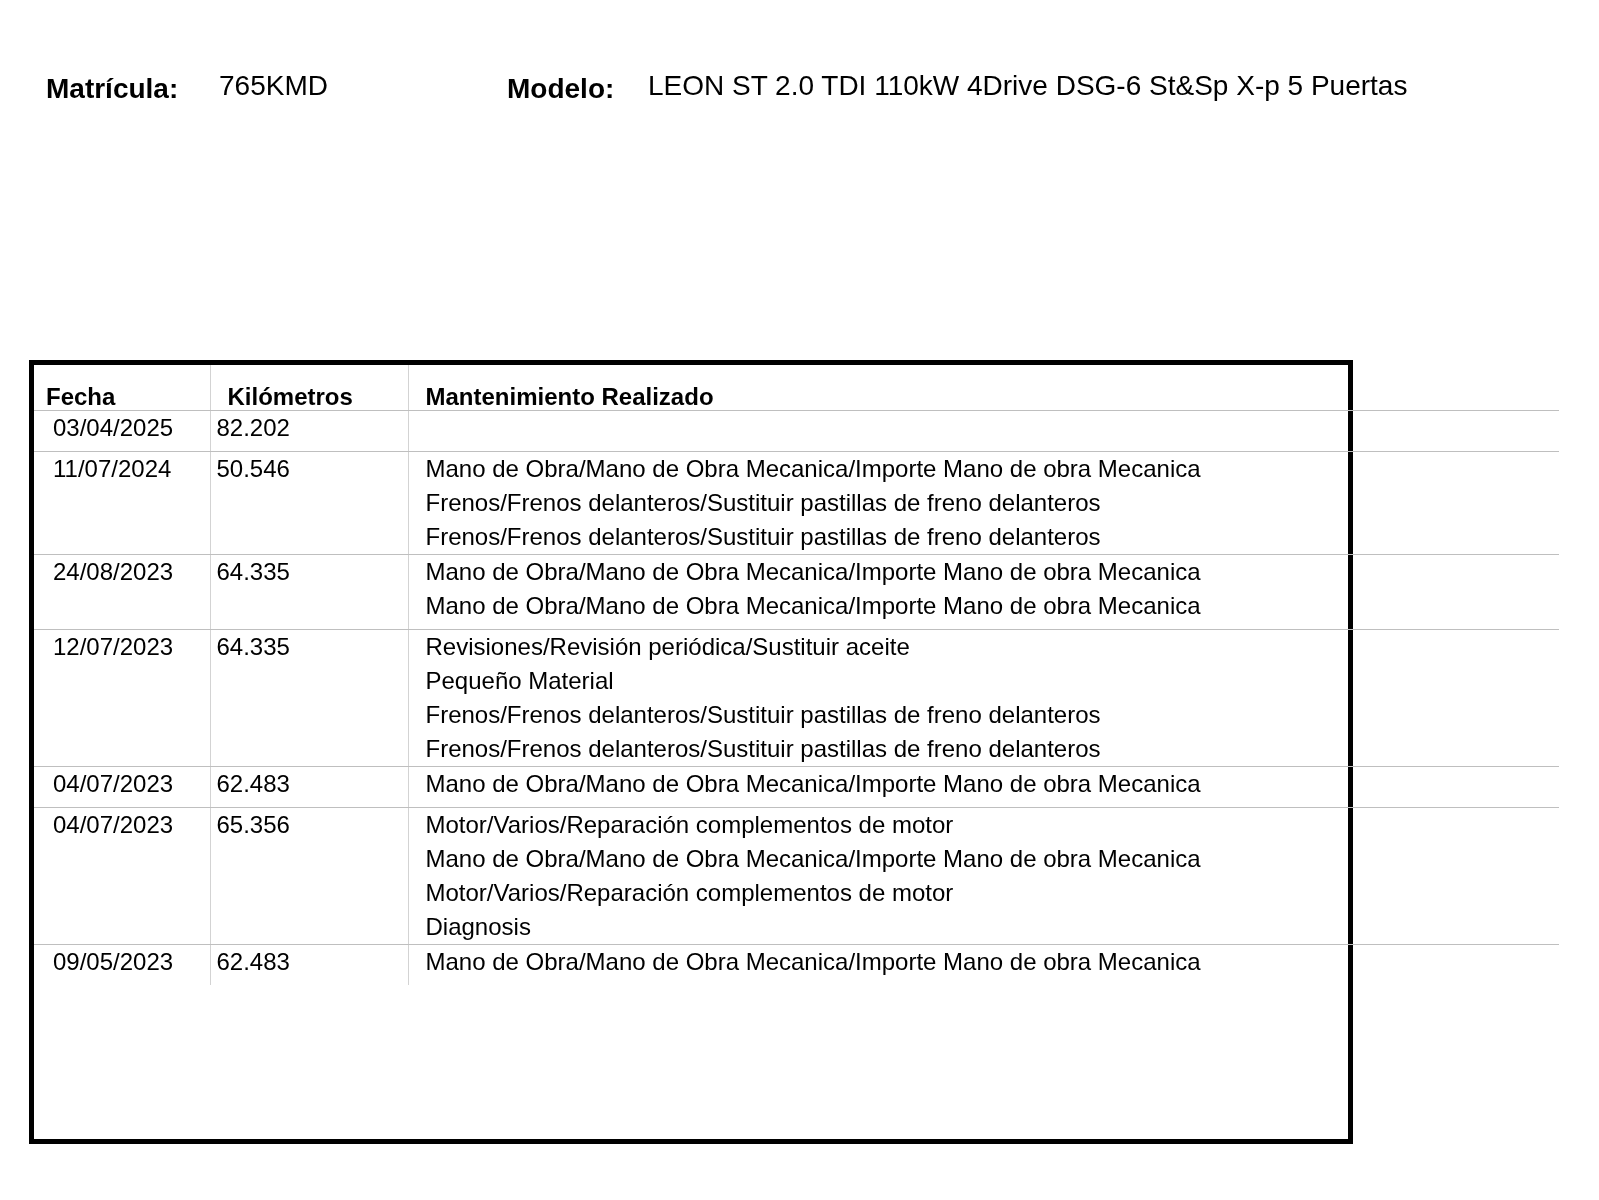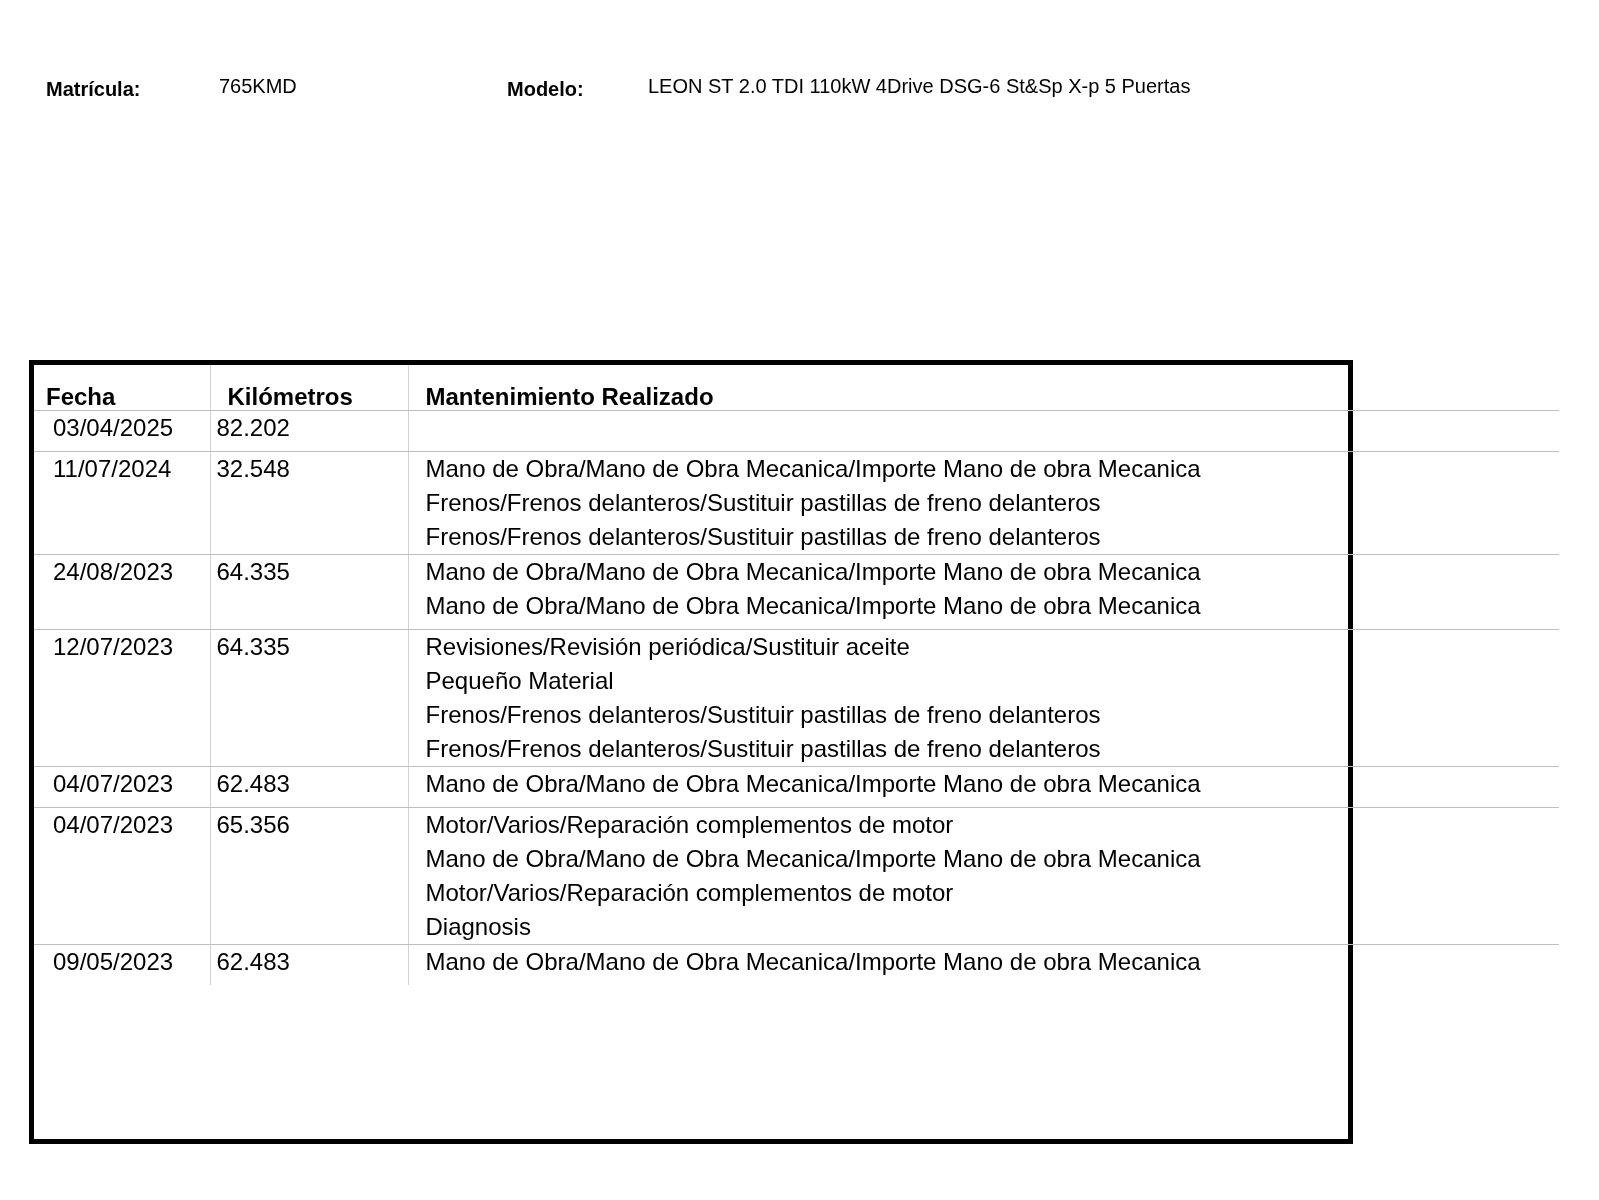--- a/index.html
+++ b/index.html
@@ -10,21 +10,21 @@
   body {
     width: 1599px;
     height: 1200px;
     position: relative;
     overflow: hidden;
     font-family: "Liberation Sans", sans-serif;
     color: #000000;
   }
   .hdr {
     position: absolute;
-    font-size: 20px;
+    font-size: 28px;
     line-height: 28px;
   }
   .hdr-label { font-weight: bold; }
   #lbl-matricula { left: 46px; top: 75px; }
   #val-matricula { left: 219px; top: 72px; }
   #lbl-modelo { left: 507px; top: 75px; }
   #val-modelo { left: 648px; top: 72px; }
 
   .table-box {
     position: absolute;
@@ -115,21 +115,21 @@
           </td>
           <td class="d-desc">
             <span class="desc-line">&nbsp;</span>
           </td>
         </tr>
         <tr>
           <td class="d-date">
             <span class="date-text">11/07/2024</span>
           </td>
           <td class="d-km">
-            <span class="km-text">32.548</span>
+            <span class="km-text">50.546</span>
           </td>
           <td class="d-desc">
             <span class="desc-line">Mano de Obra/Mano de Obra Mecanica/Importe Mano de obra Mecanica</span>
             <span class="desc-line">Frenos/Frenos delanteros/Sustituir pastillas de freno delanteros</span>
             <span class="desc-line">Frenos/Frenos delanteros/Sustituir pastillas de freno delanteros</span>
           </td>
         </tr>
         <tr class="row-pad">
           <td class="d-date">
             <span class="date-text">24/08/2023</span>

